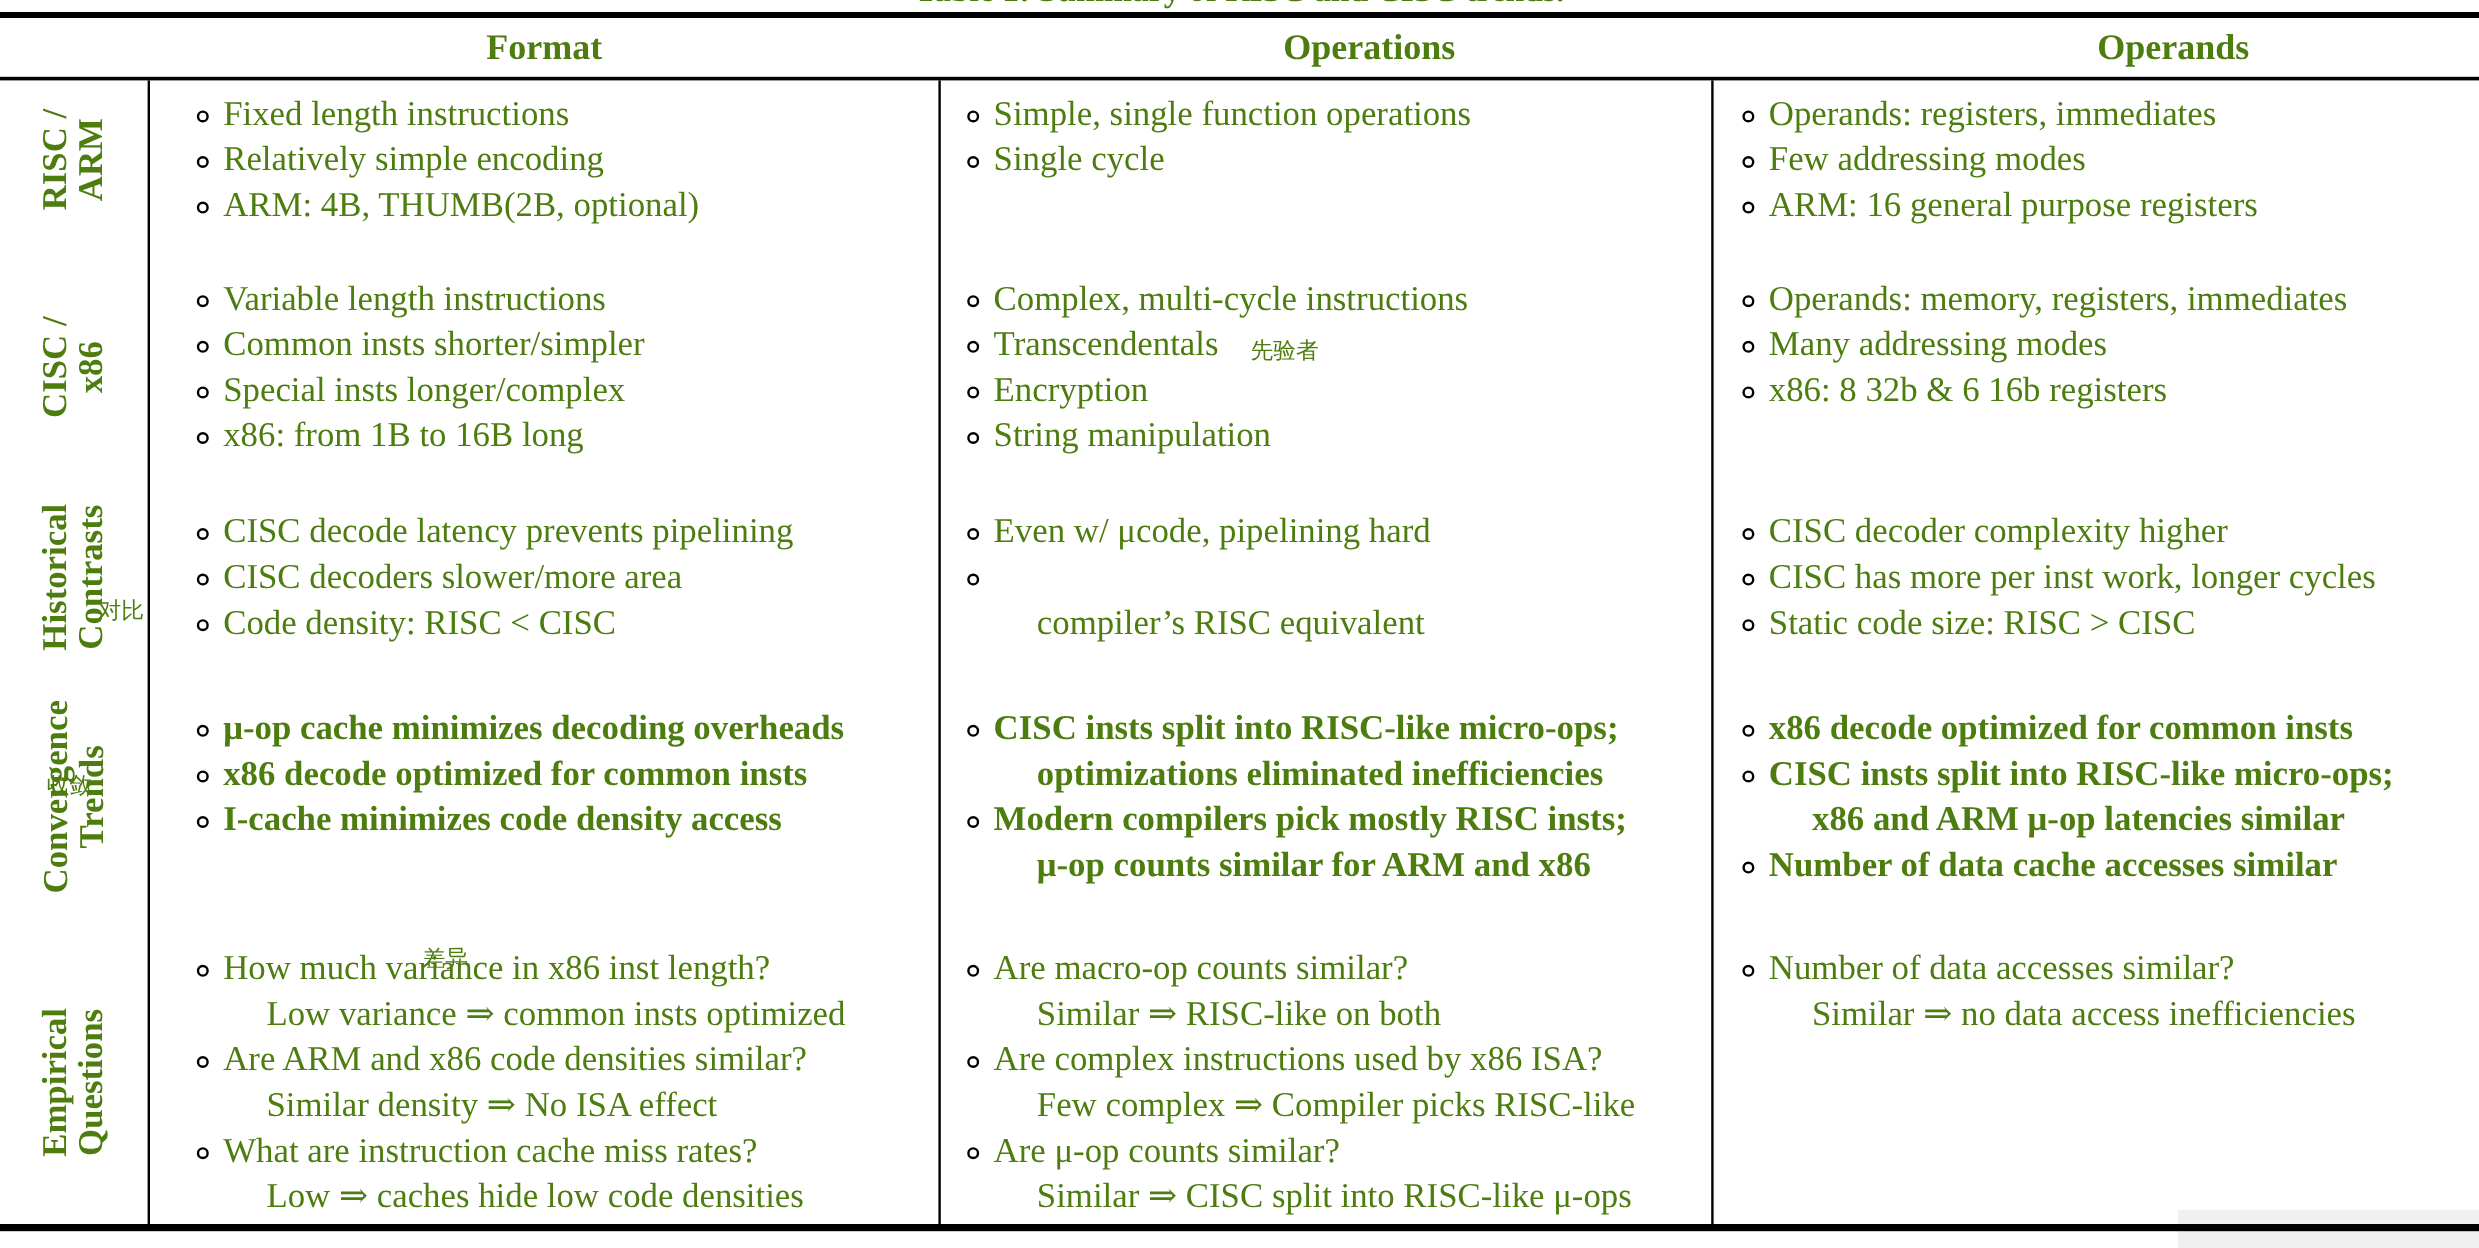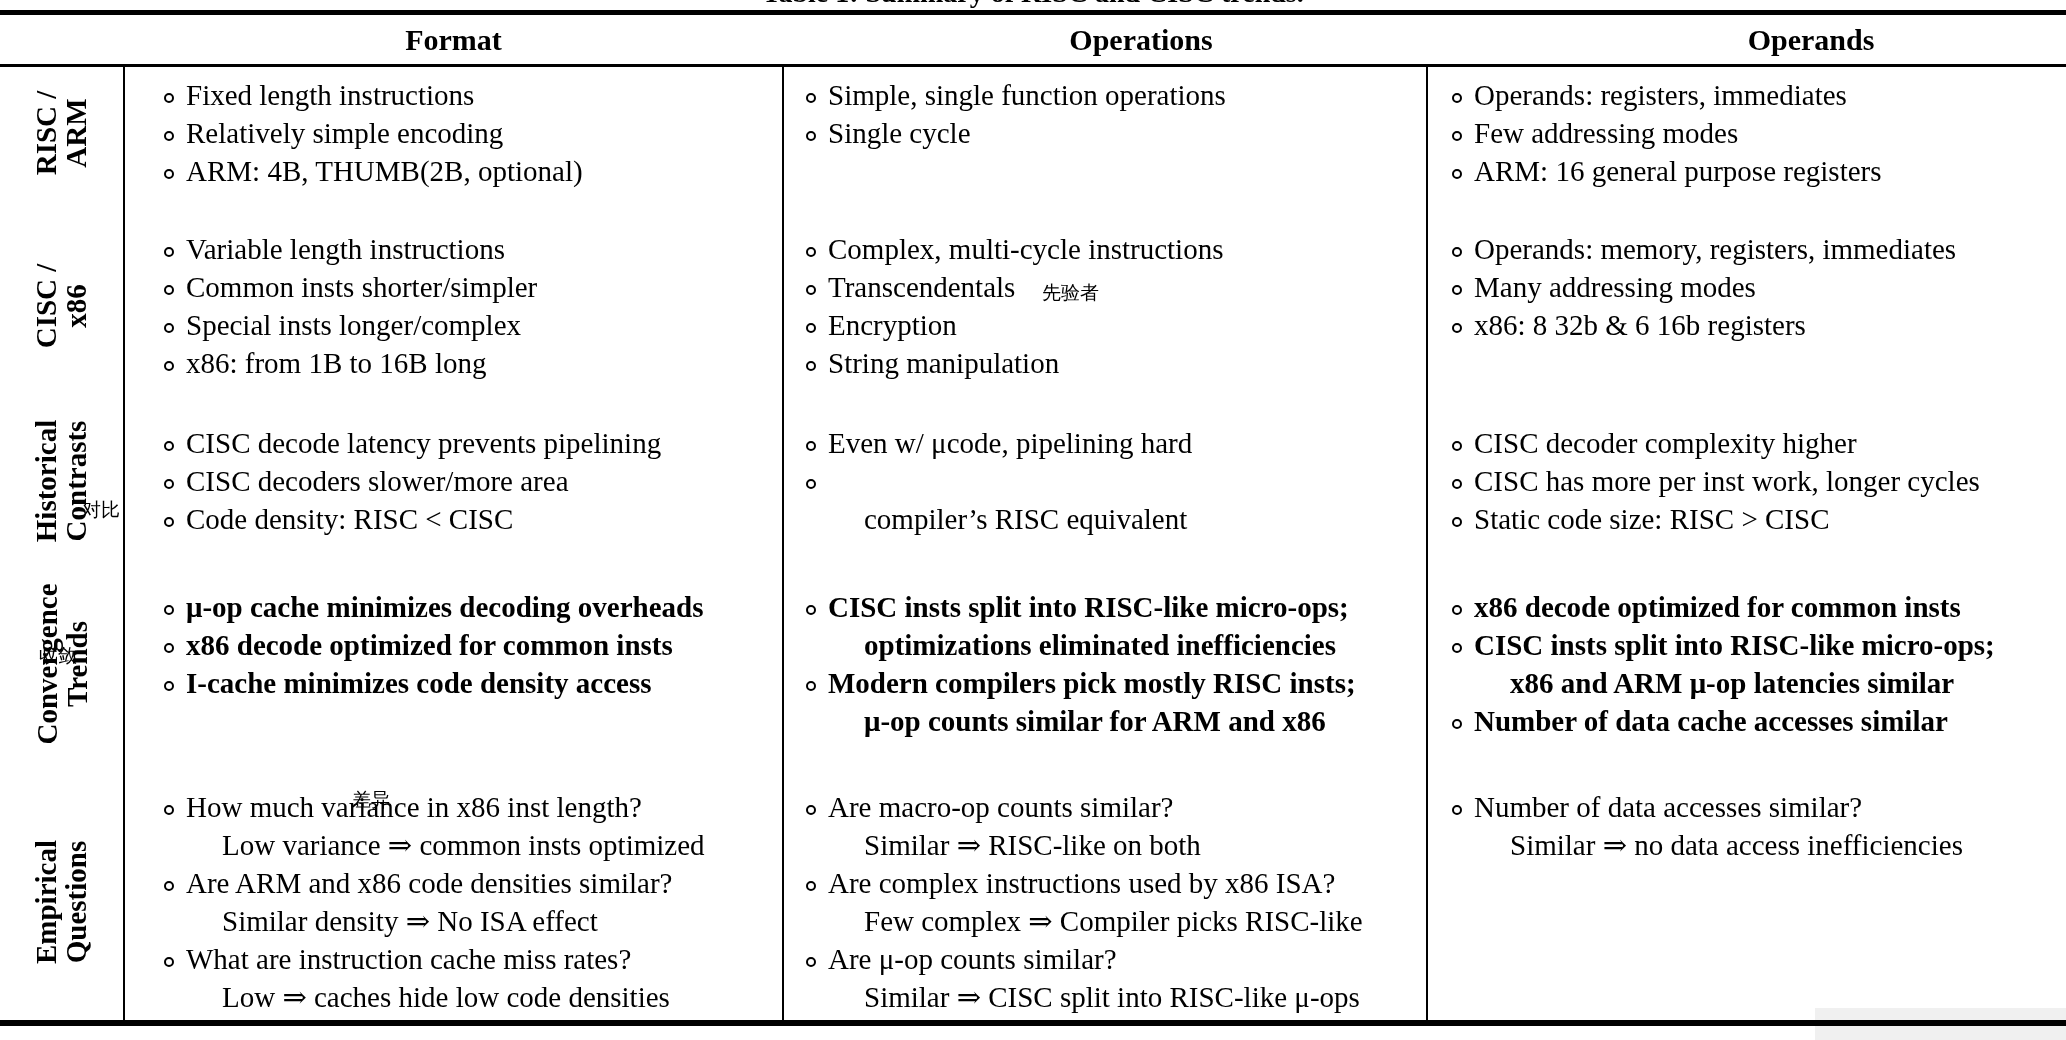--- a/index.html
+++ b/index.html
@@ -1,18 +1,18 @@
 <!DOCTYPE html>
 <html><head>
 <meta charset="utf-8">
 <style>
   html,body { margin:0; padding:0; background:#ffffff; }
   #screen {
     position:relative; width:2066px; height:1040px; overflow:hidden;
-    background:#ffffff; color:#000000;
+    background:#ffffff; color:#4d7c0f;
     font-family:"Liberation Serif","DejaVu Serif",serif;
     font-size:29px; line-height:38px;
   }
   .caption {
     position:absolute; top:-21px; left:50%; transform:translateX(-50%);
     font-size:28px; line-height:28px; white-space:nowrap; font-weight:bold;
   }
   .hrule { position:absolute; left:0; width:2066px; background:#000; z-index:2; }
   #rule-top { top:10px; height:5px; }
   #rule-header { top:64px; height:3px; }

